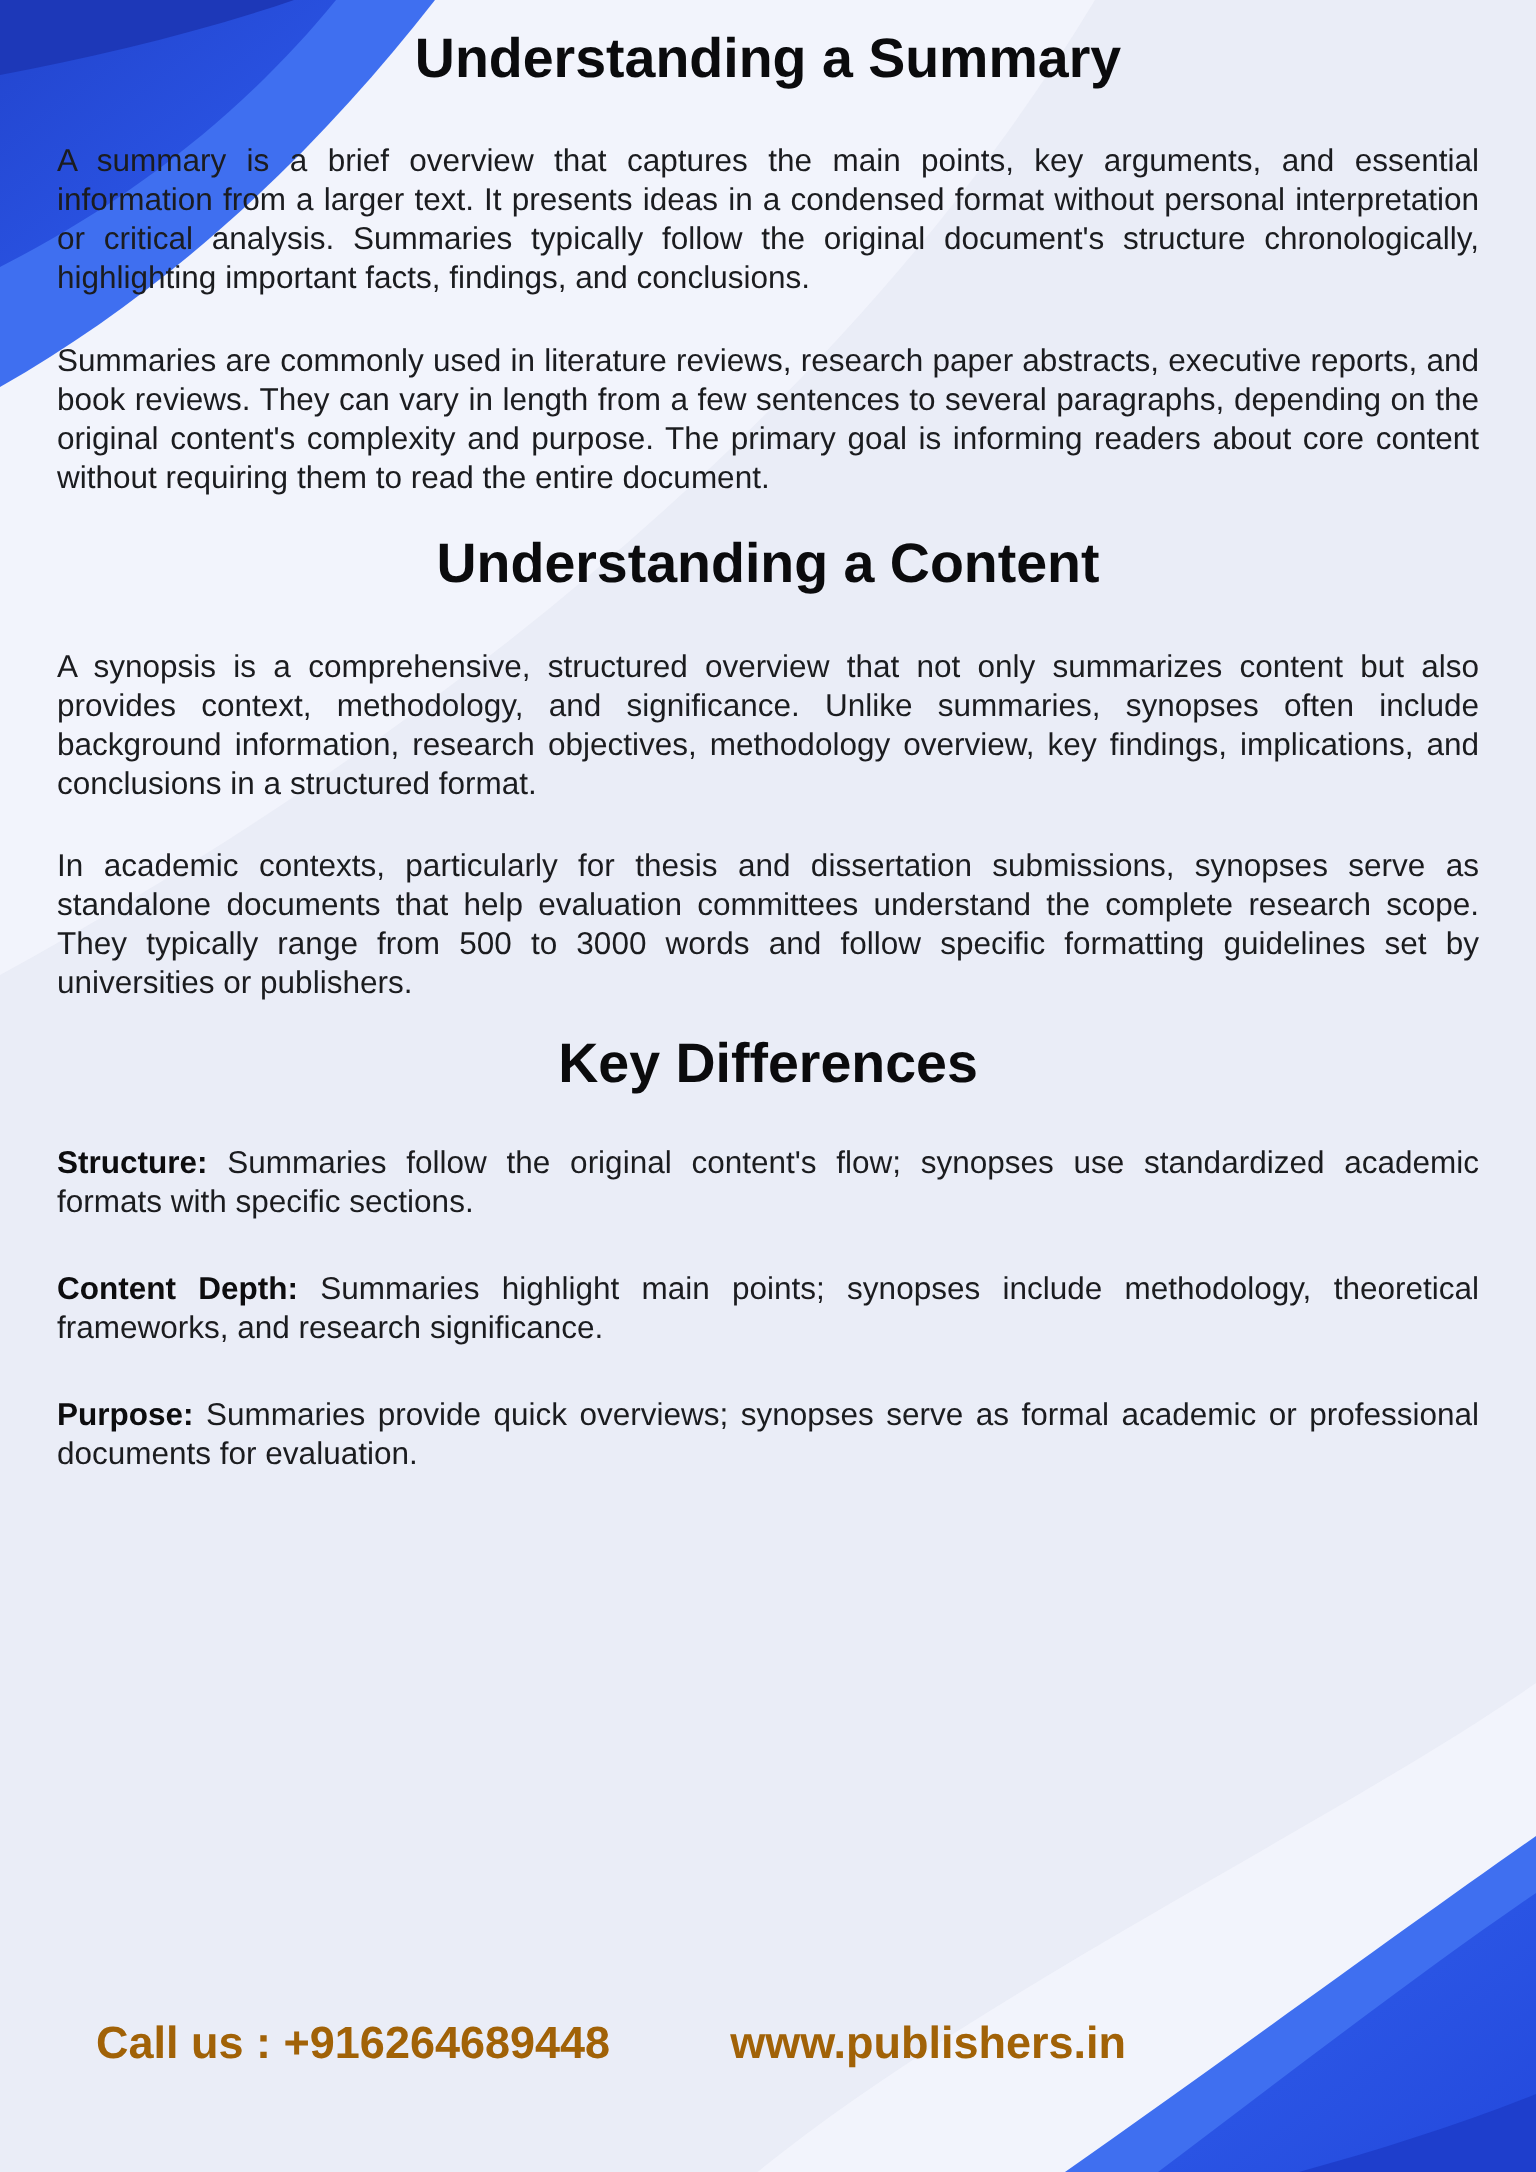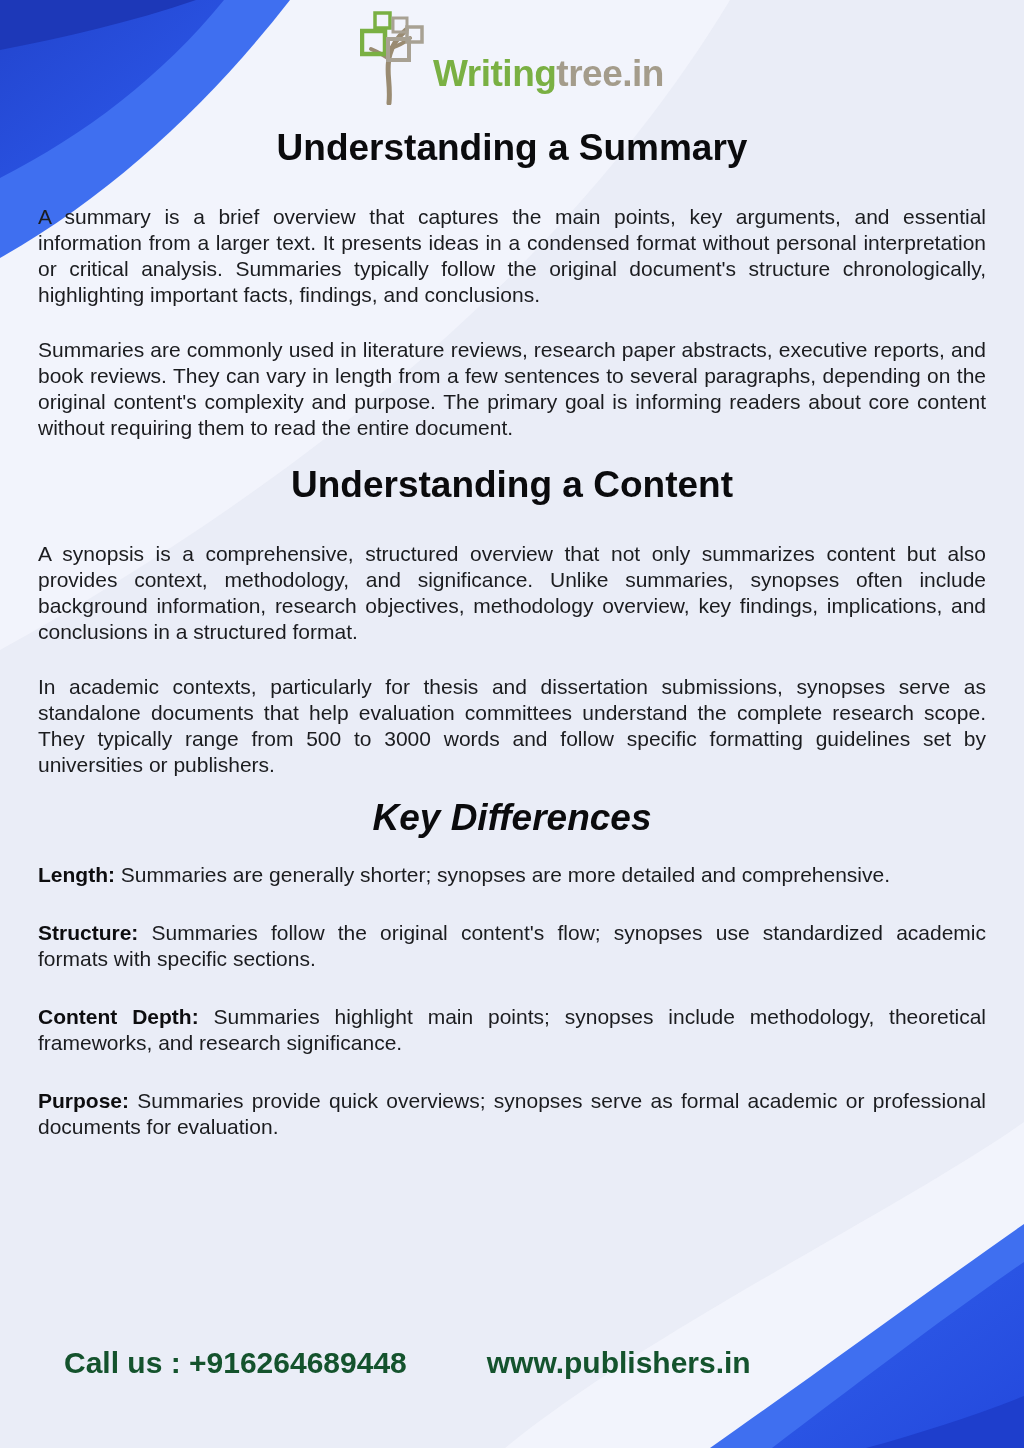--- a/index.html
+++ b/index.html
@@ -23,36 +23,36 @@
   }
   .wordmark .green{color:#7ab043;}
   .wordmark .taupe{color:#a49c8b;}
   
   .h{
     font-size:37px;line-height:44px;font-weight:700;color:#0b0b0d;
     text-align:center;margin:0;
   }
   .h1{margin-top:17px;}
   .h2{margin-top:22px;}
-  .h3{margin-top:18px;font-style:italic;}
+  .h3{margin-top:18px;}
   
   .body-p{
     font-size:21px;line-height:26px;text-align:justify;
     margin:0;color:#1b1c1f;
   }
   .p-first{margin-top:34px;}
   .p-next{margin-top:29px;}
   .kv{margin-top:32px;}
   .kv-first{margin-top:22px;}
   .kv strong{font-weight:700;color:#0d0d0f;}
   
   .footer{
     position:absolute;left:64px;top:1346px;
     display:flex;gap:80px;align-items:baseline;
-    font-size:30px;font-weight:700;color:#14532d;white-space:nowrap;
+    font-size:30px;font-weight:700;color:#a16207;white-space:nowrap;
   }
 </style>
 </head>
 <body>
 
 <div class="page">
 
   <svg class="decor" viewBox="0 0 1024 1448" aria-hidden="true">
     <defs>
       <linearGradient id="gTLbright" x1="0" y1="0" x2="1" y2="1">
@@ -72,49 +72,31 @@
     <path d="M0,0 L224,0 C162,76 86,134 0,178 Z" fill="url(#gTLbright)"></path>
     <path d="M0,0 L196,0 C132,22 62,38 0,50 Z" fill="#1d38b8"></path>
 
     <path d="M1024,1224 C938,1284 810,1378 710,1448 L1024,1448 Z" fill="#3f6ff0"></path>
     <path d="M1024,1262 C948,1314 854,1386 772,1448 L1024,1448 Z" fill="url(#gBRbright)"></path>
     <path d="M1024,1396 C974,1416 920,1433 866,1448 L1024,1448 Z" fill="#1e3ecc"></path>
   </svg>
 
   <div class="content">
 
-    <div class="logo">
-      <span class="mark">
-        <svg width="64" height="97" viewBox="0 0 64 97">
-          <g fill="none" stroke-linecap="round">
-            <path d="M29,95 C31,74 25,62 30,46 C33,35 39,28 46,22" stroke="#9a8b72" stroke-width="5"></path>
-            <path d="M30,52 C24,47 18,44 11,41" stroke="#9a8b72" stroke-width="4"></path>
-            <path d="M31,40 C38,38 45,34 50,30" stroke="#9a8b72" stroke-width="4"></path>
-            <rect x="15" y="5" width="15" height="15" stroke="#7ab043" stroke-width="3.5"></rect>
-            <rect x="2" y="23" width="23" height="23" stroke="#7ab043" stroke-width="4.5"></rect>
-            <rect x="33" y="10" width="14" height="14" stroke="#a8a193" stroke-width="3"></rect>
-            <rect x="47" y="19" width="15" height="15" stroke="#a8a193" stroke-width="3.5"></rect>
-            <rect x="28" y="31" width="21" height="21" stroke="#a8a193" stroke-width="4"></rect>
-          </g>
-        </svg>
-      </span>
-      <span class="wordmark"><span class="green">Writing</span><span class="taupe">tree.in</span></span>
-    </div>
 
     <h2 class="h h1">Understanding a Summary</h2>
     <p class="body-p p-first">A summary is a brief overview that captures the main points, key arguments, and essential information from a larger text. It presents ideas in a condensed format without personal interpretation or critical analysis. Summaries typically follow the original document's structure chronologically, highlighting important facts, findings, and conclusions.</p>
     <p class="body-p p-next">Summaries are commonly used in literature reviews, research paper abstracts, executive reports, and book reviews. They can vary in length from a few sentences to several paragraphs, depending on the original content's complexity and purpose. The primary goal is informing readers about core content without requiring them to read the entire document.</p>
 
     <h2 class="h h2">Understanding a Content</h2>
     <p class="body-p p-first">A synopsis is a comprehensive, structured overview that not only summarizes content but also provides context, methodology, and significance. Unlike summaries, synopses often include background information, research objectives, methodology overview, key findings, implications, and conclusions in a structured format.</p>
     <p class="body-p p-next">In academic contexts, particularly for thesis and dissertation submissions, synopses serve as standalone documents that help evaluation committees understand the complete research scope. They typically range from 500 to 3000 words and follow specific formatting guidelines set by universities or publishers.</p>
 
     <h2 class="h h3">Key Differences</h2>
 
-    <p class="body-p kv kv-first"><strong>Length:</strong> <span>Summaries are generally shorter; synopses are more detailed and comprehensive.</span></p>
 
     <p class="body-p kv"><strong>Structure:</strong> <span>Summaries follow the original content's flow; synopses use standardized academic formats with specific sections.</span></p>
 
     <p class="body-p kv"><strong>Content Depth:</strong> <span>Summaries highlight main points; synopses include methodology, theoretical frameworks, and research significance.</span></p>
 
     <p class="body-p kv"><strong>Purpose:</strong> <span>Summaries provide quick overviews; synopses serve as formal academic or professional documents for evaluation.</span></p>
 
   </div>
 
   <div class="footer">

